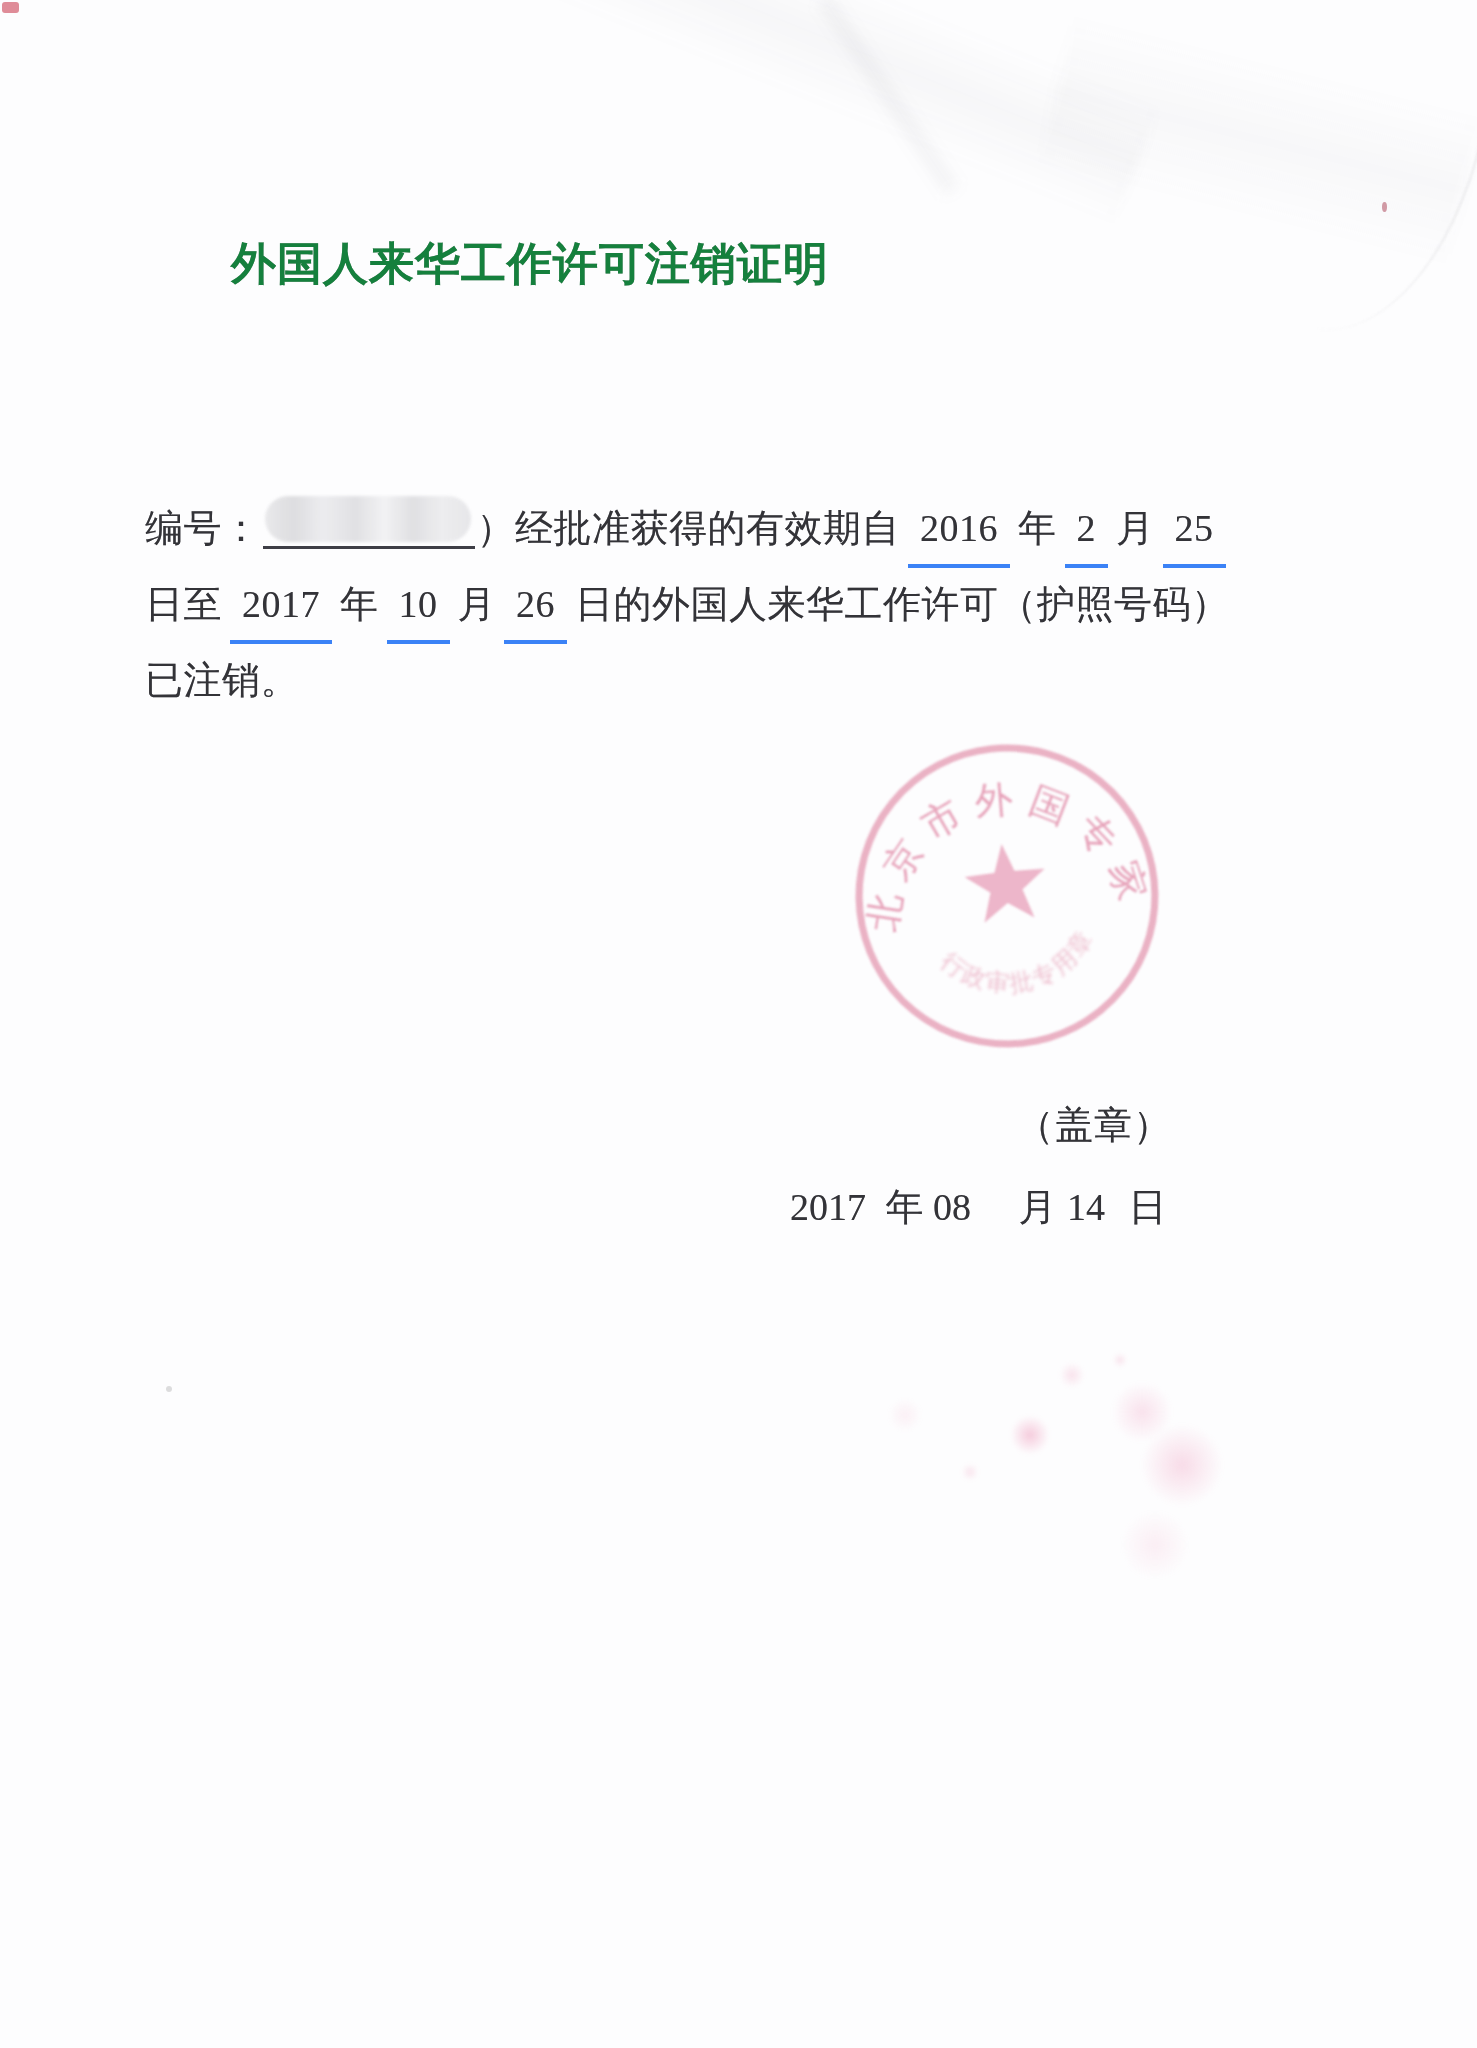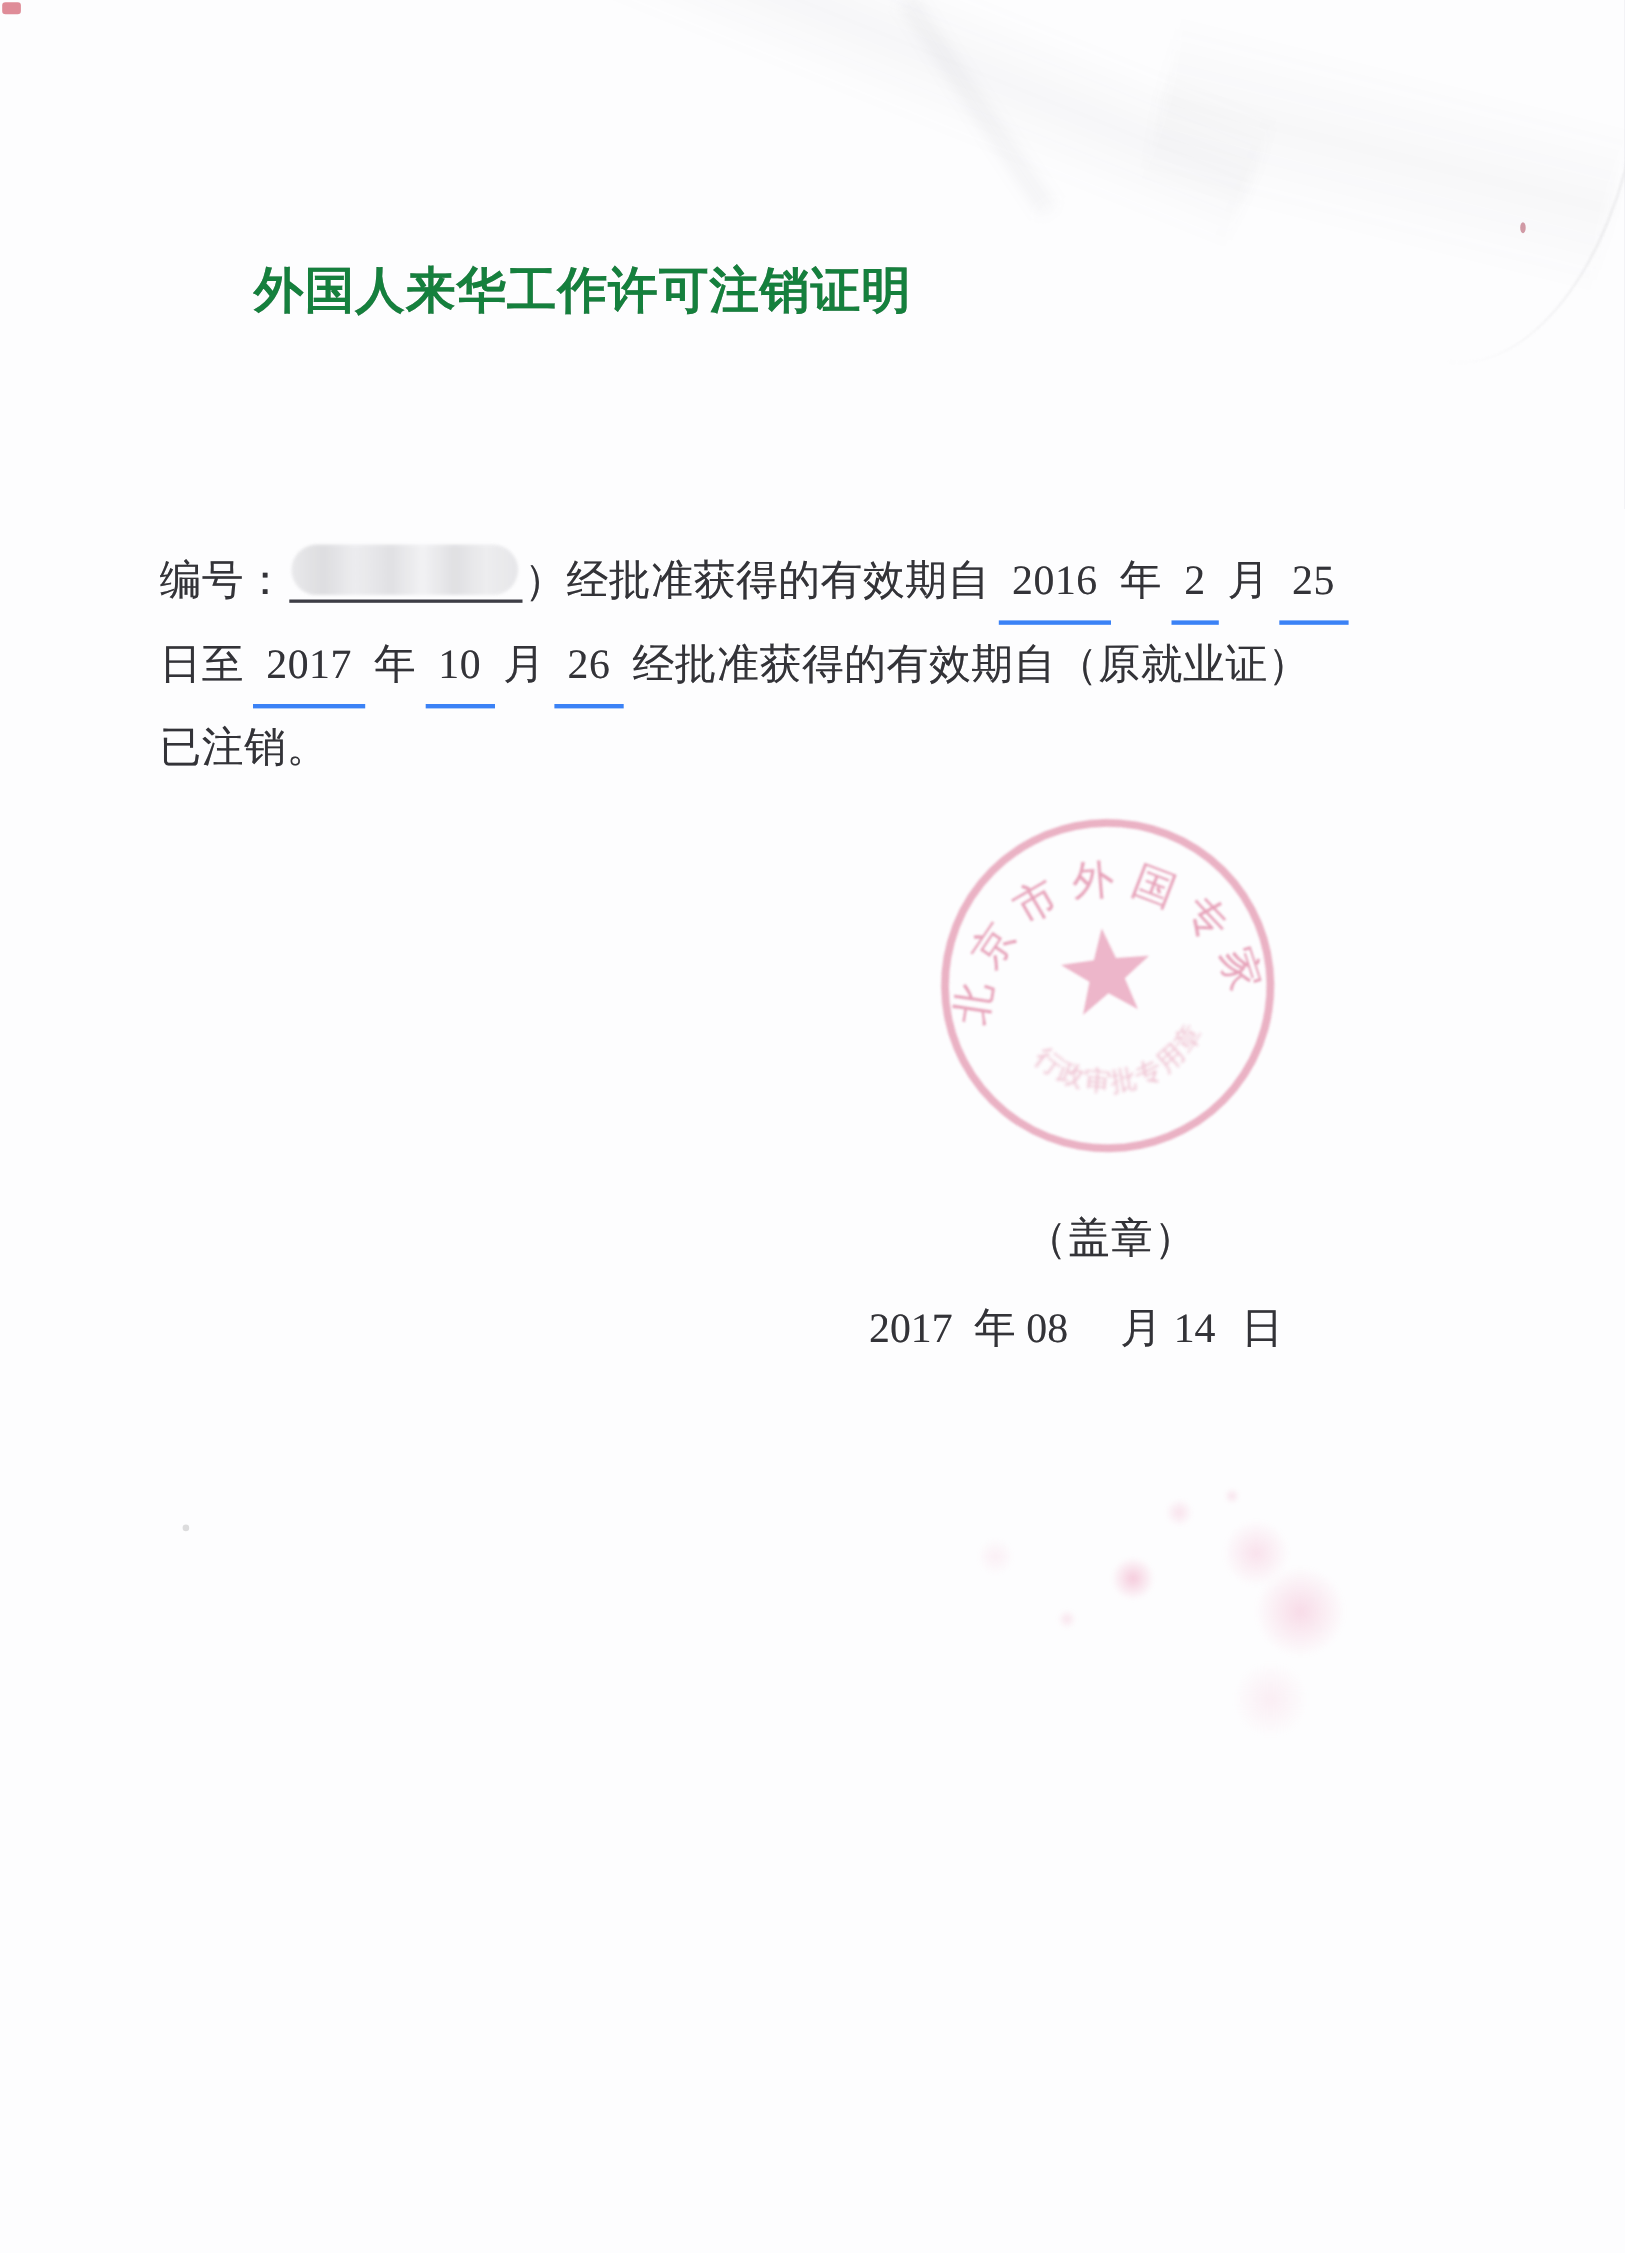--- a/index.html
+++ b/index.html
@@ -72,21 +72,21 @@
       radial-gradient(42px circle at 322px 92px, rgba(238,140,180,0.24), transparent 72%),
       radial-gradient(55px circle at 362px 145px, rgba(236,130,172,0.27), transparent 75%),
       radial-gradient(18px circle at 252px 55px, rgba(236,130,172,0.22), transparent 70%),
       radial-gradient(24px circle at 85px 95px, rgba(238,150,185,0.13), transparent 70%),
       radial-gradient(46px circle at 335px 225px, rgba(240,160,192,0.16), transparent 75%),
       radial-gradient(12px circle at 150px 152px, rgba(230,110,155,0.18), transparent 70%),
       radial-gradient(10px circle at 300px 40px, rgba(230,110,155,0.20), transparent 70%);
     filter:blur(2px);
   }
   
-  .seal-label{position:absolute;left:932px;top:1100px;z-index:2;font-size:38px;
+  .seal-label{position:absolute;left:1016px;top:1100px;z-index:2;font-size:38px;
     letter-spacing:1px;text-shadow:0 0 0.5px rgba(0,0,0,0.35);}
   .issue-date{position:absolute;left:790px;top:1182px;z-index:2;font-size:38px;
     text-shadow:0 0 0.5px rgba(0,0,0,0.35);}
   .issue-date span{display:inline-block;}
   .d-yu{margin-left:10px;} .d-mo{} .d-mu{margin-left:38px;}
   .d-da{margin-left:1px;} .d-du{margin-left:14px;}
 </style>
 </head>
 <body>
 
@@ -100,21 +100,21 @@
   <div class="artifact speck-red"></div>
   <div class="artifact dot-gray"></div>
 
   <div class="doc-title">外国人来华工作许可注销证明</div>
 
   <div class="doc-body">
     <div class="line">
       <span>编号：</span><span class="field f-permit"><span class="blob"></span></span><span>）经批准获得的有效期自</span><span class="uval">2016</span><span>年</span><span class="uval">2</span><span>月</span><span class="uval">25</span>
     </div>
     <div class="line">
-      <span>日至</span><span class="uval">2017</span><span>年</span><span class="uval">10</span><span>月</span><span class="uval">26</span><span>经批准获得的有效期自（原就业证）</span>
+      <span>日至</span><span class="uval">2017</span><span>年</span><span class="uval">10</span><span>月</span><span class="uval">26</span><span>日的外国人来华工作许可（护照号码）</span>
     </div>
     <div class="line">
       <span>已注销。</span>
     </div>
   </div>
 
   <svg class="stamp" viewBox="0 0 320 320" xmlns="http://www.w3.org/2000/svg">
     <defs>
       <path id="ringTop" d="M 48 189 A 112 112 0 1 1 272 189" fill="none"></path>
       <path id="ringBottom" d="M 82 214 A 95 95 0 0 0 238 214" fill="none"></path>

